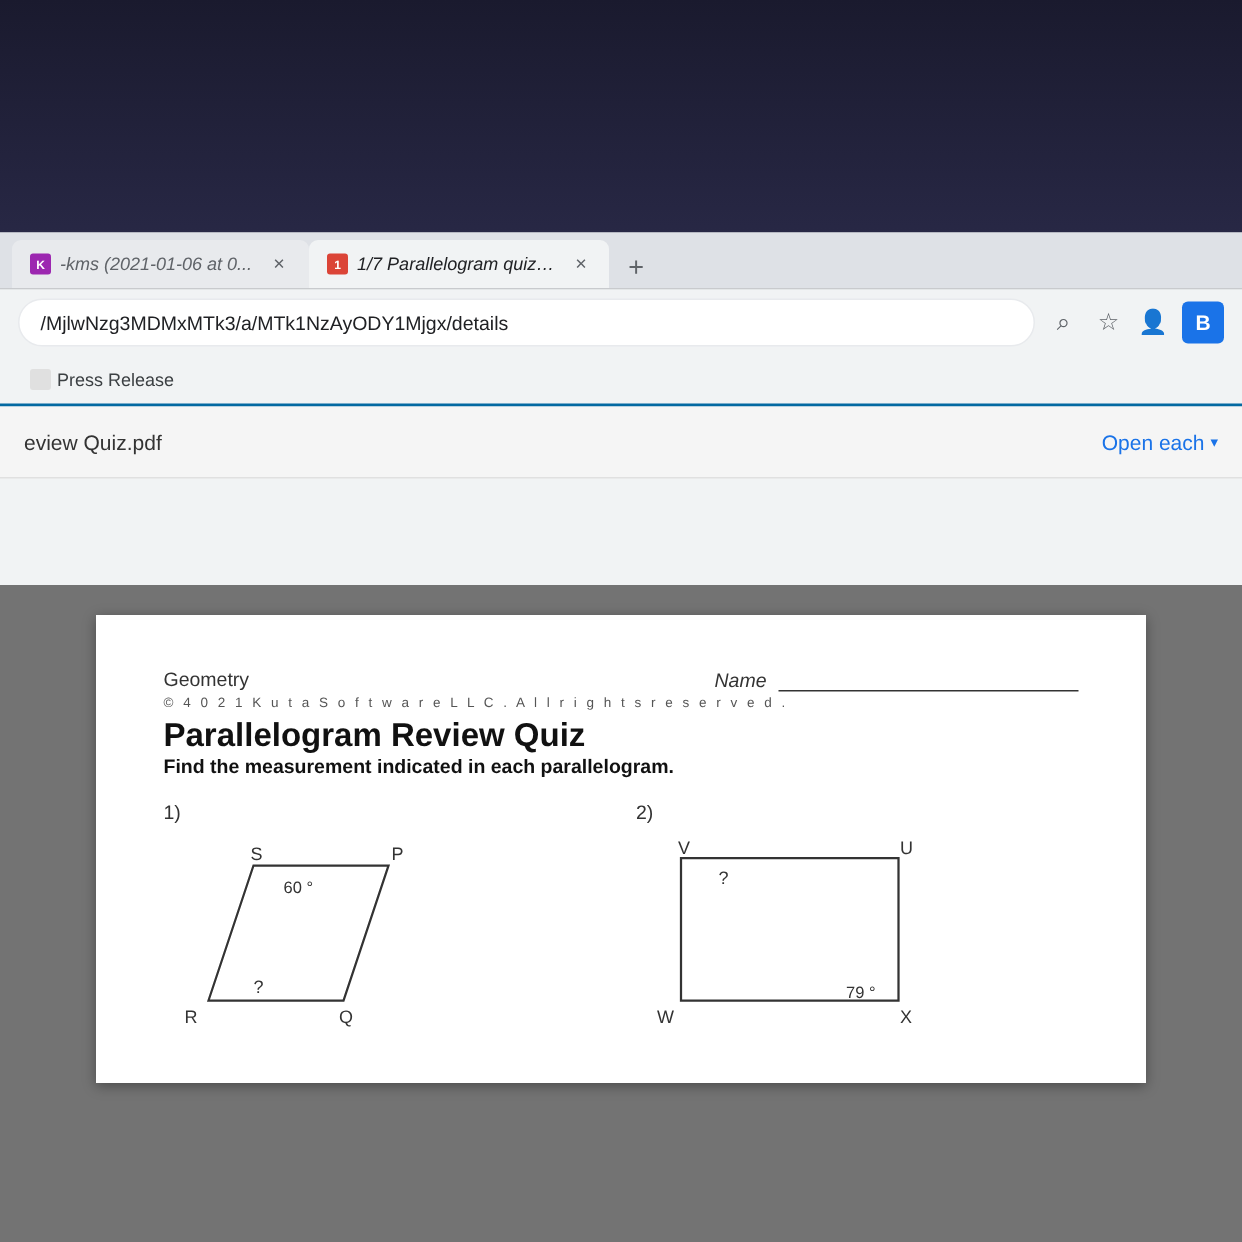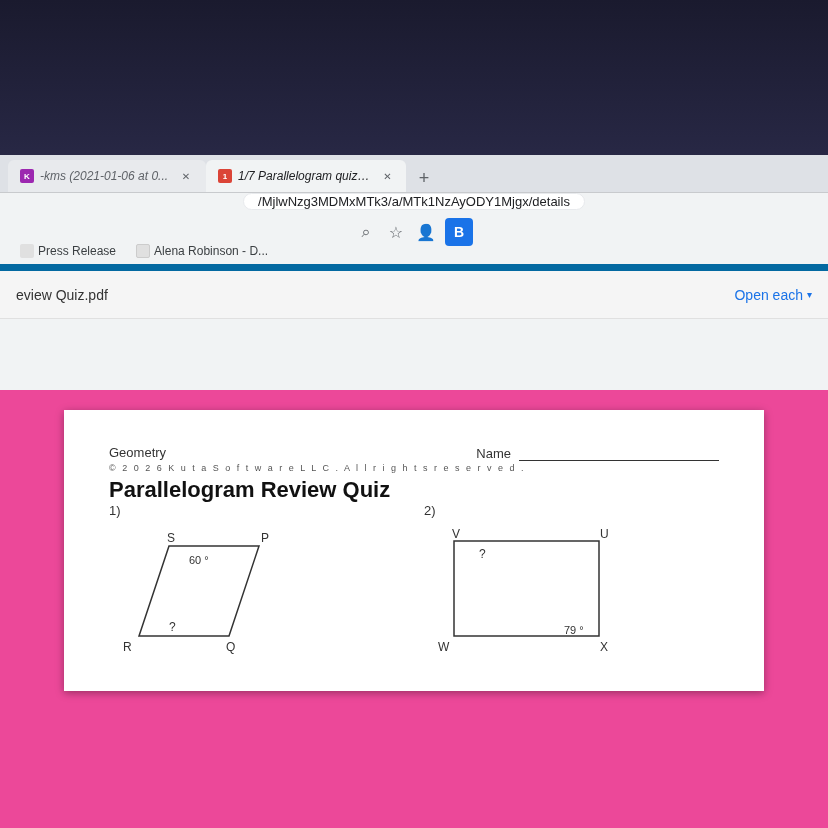--- a/index.html
+++ b/index.html
@@ -113,21 +113,20 @@
     }
 
     
     .address-bar-area {
       height: 44px;
       background: #f1f3f4;
       display: flex;
       align-items: center;
       padding: 0 12px;
       gap: 8px;
-      flex-direction: column;
     }
 
     .address-bar {
       flex: 1;
       height: 32px;
       background: white;
       border-radius: 16px;
       display: flex;
       align-items: center;
       padding: 0 14px;
@@ -160,21 +159,21 @@
       border-radius: 4px;
       color: white;
       font-weight: bold;
       font-size: 14px;
     }
 
     
     .bookmarks-bar {
       height: 34px;
       background: #f1f3f4;
-      border-bottom: 7px solid #0369a1;
+      border-bottom: 2px solid #0369a1;
       display: flex;
       align-items: center;
       padding: 0 12px;
       gap: 4px;
     }
 
     .bookmark-item {
       height: 24px;
       display: flex;
       align-items: center;
@@ -237,20 +236,21 @@
       color: #333;
       font-weight: 400;
     }
 
     .pdf-name-line {
       font-size: 13px;
       color: #333;
       display: flex;
       align-items: center;
       gap: 8px;
+      font-style: italic;
     }
 
     .pdf-name-underline {
       display: inline-block;
       width: 200px;
       border-bottom: 1px solid #333;
       height: 16px;
     }
 
     .pdf-copyright {
@@ -294,21 +294,21 @@
       width: 180px;
       height: 130px;
     }
 
     .content-area {
       position: absolute;
       top: 235px;
       left: 0;
       right: 0;
       bottom: 0;
-      background: #ec4899;
+      background: #737373;
       overflow: hidden;
     }
 
     .page-wrapper {
       background: white;
       margin: 20px auto;
       width: 700px;
       padding: 35px 45px;
       box-shadow: 0 2px 8px rgba(0,0,0,0.35);
     }
@@ -348,24 +348,20 @@
       <div class="browser-action-icon">☆</div>
       <div class="browser-action-icon">👤</div>
       <div class="browser-action-icon b-icon">B</div>
     </div>
   </div>
 
   <div class="bookmarks-bar">
     <div class="bookmark-item">
       <div class="bookmark-favicon"></div>
       <span>Press Release</span>
-    </div>
-    <div class="bookmark-item">
-      <div class="bookmark-favicon" style="background:#e0e0e0;border:1px solid #ccc;"></div>
-      <span>Alena Robinson - D...</span>
     </div>
   </div>
 
   <div class="pdf-toolbar">
     <span class="pdf-filename">eview Quiz.pdf</span>
     <div class="pdf-open-with">
       <span>Open each</span>
       <span class="pdf-open-with-arrow">▾</span>
     </div>
   </div>
@@ -374,24 +370,25 @@
     <div class="page-wrapper">
 
       <div class="pdf-header-row">
         <span class="pdf-geometry-label">Geometry</span>
         <div class="pdf-name-line">
           <span>Name</span>
           <span class="pdf-name-underline"></span>
         </div>
       </div>
 
-      <div class="pdf-copyright">© 2 0 2 6   K u t a   S o f t w a r e   L L C .   A l l   r i g h t s   r e s e r v e d .</div>
+      <div class="pdf-copyright">© 4 0 2 1   K u t a   S o f t w a r e   L L C .   A l l   r i g h t s   r e s e r v e d .</div>
 
       <div class="pdf-title">Parallelogram Review  Quiz</div>
 
+      <div class="pdf-instruction">Find the measurement indicated in each parallelogram.</div>
 
       <div class="problems-row">
 
         <div class="problem">
           <div class="problem-number">1)</div>
           <div class="parallelogram-container">
             <svg width="180" height="140">
 
               <polygon points="60,20 150,20 120,110 30,110" fill="none" stroke="#333" stroke-width="1.5"></polygon>
 

